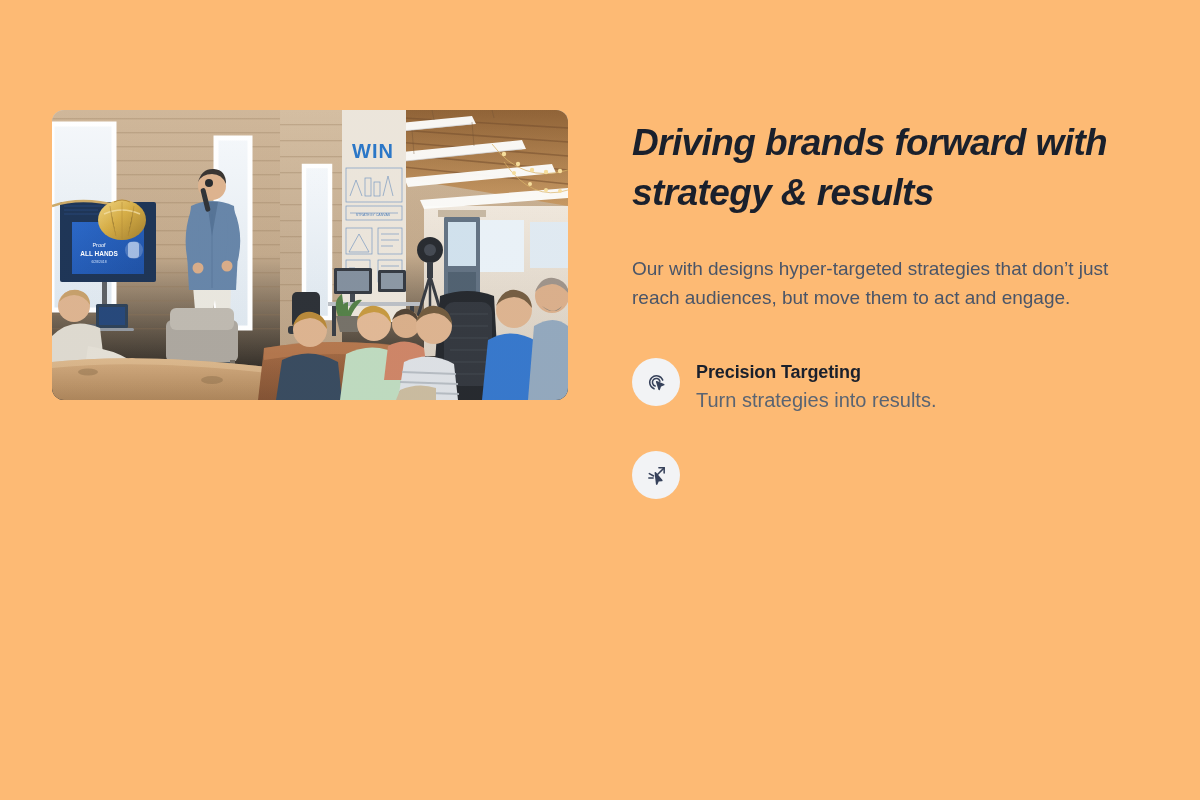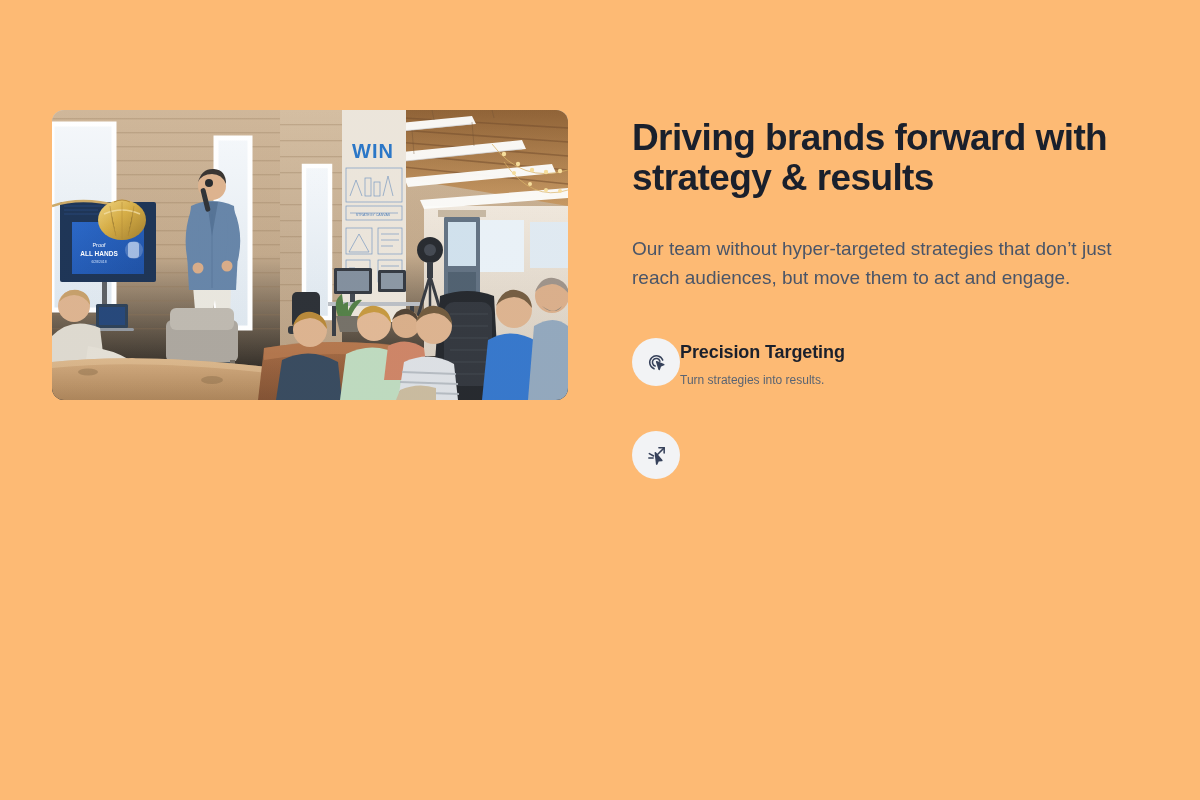--- a/index.html
+++ b/index.html
@@ -51,25 +51,26 @@
 
   
   .text-col {
     flex: 1 1 auto;
     padding-top: 8px;
     min-width: 0;
   }
 
   .headline {
     font-size: 37px;
-    line-height: 40px;
+    line-height: 50px;
     font-weight: 700;
     letter-spacing: -0.6px;
     color: #1a202c;
     max-width: 500px;
+    font-style: italic;
   }
 
   .subtext {
     margin-top: 36px;
     font-size: 19px;
     line-height: 29px;
     font-weight: 400;
     color: #4a5568;
     max-width: 522px;
   }
@@ -79,20 +80,21 @@
     margin-top: 46px;
     display: flex;
     flex-direction: column;
     gap: 40px;
   }
 
   .feature {
     display: flex;
     flex-direction: row;
     align-items: flex-start;
+    gap: 16px;
   }
 
   .feature-icon {
     flex: 0 0 48px;
     width: 48px;
     height: 48px;
     border-radius: 50%;
     background: #f2f3f5;
     display: flex;
     align-items: center;
@@ -111,21 +113,21 @@
   .feature-title {
     font-size: 18px;
     line-height: 22px;
     font-weight: 700;
     color: #1a202c;
     letter-spacing: -0.1px;
   }
 
   .feature-desc {
     margin-top: 7px;
-    font-size: 12px;
+    font-size: 20px;
     line-height: 21px;
     font-weight: 400;
     color: #5a6472;
   }
 </style>
 </head>
 <body>
 
 <div class="page">
 
@@ -481,21 +483,21 @@
 
           <rect x="0" y="0" width="516" height="290" fill="url(#skyWin)" opacity="0.06"></rect>
         </svg>
       </div>
     </div>
 
     <div class="text-col">
 
       <h1 class="headline">Driving brands forward with strategy &amp; results</h1>
 
-      <p class="subtext">Our team without hyper-targeted strategies that don’t just reach audiences, but move them to act and engage.</p>
+      <p class="subtext">Our with designs hyper-targeted strategies that don’t just reach audiences, but move them to act and engage.</p>
 
       <div class="features">
 
         <div class="feature">
           <div class="feature-icon">
             <svg viewBox="0 0 24 24" fill="none" stroke="#36415a" stroke-width="1.6" stroke-linecap="round" stroke-linejoin="round">
               <path d="M18.5 9.5a7 7 0 1 0-9 9"></path>
               <path d="M15.6 10.6a4 4 0 1 0-5 5"></path>
               <path d="M12.2 11.2 L19.6 14.2 L16.1 15.6 L14.8 19.2 Z" fill="#36415a" stroke="#36415a"></path>
             </svg>

